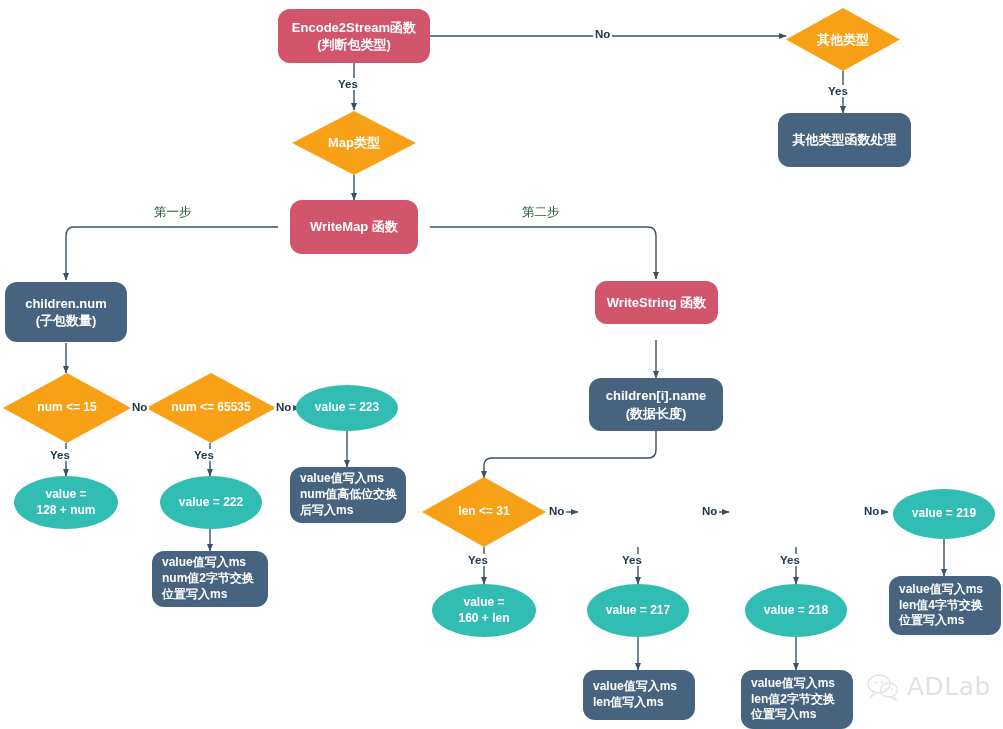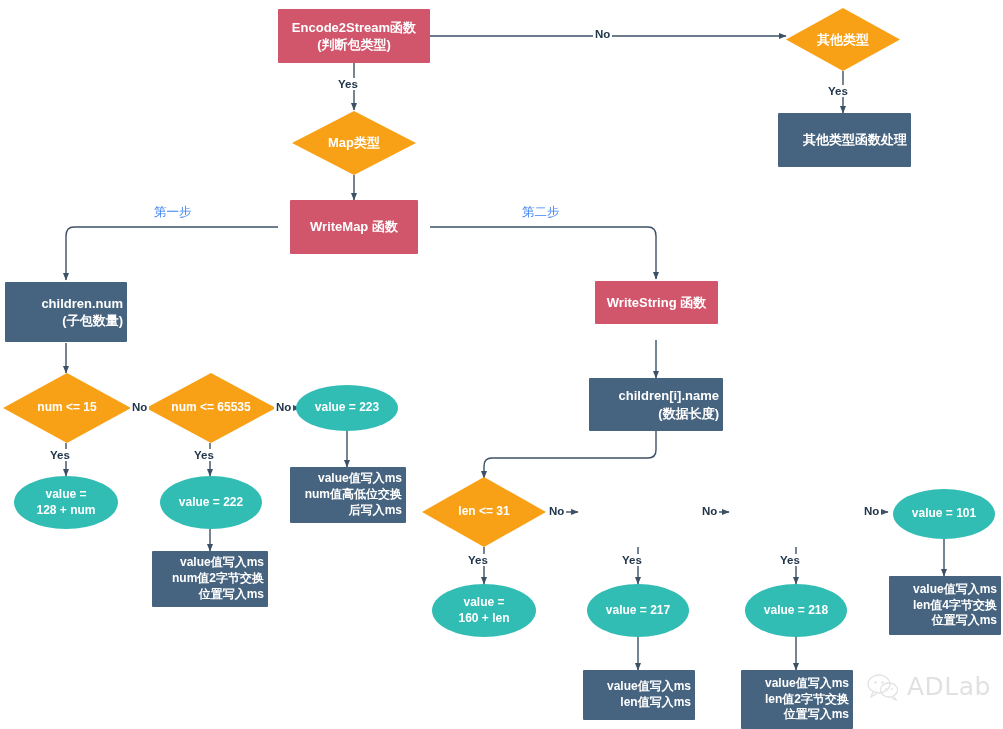--- a/index.html
+++ b/index.html
@@ -30,23 +30,23 @@
     color:#ffffff;
     line-height:1.32;
     z-index:3;
   }
   .node .lines{ width:100%; padding:0 4px; }
   .node .l1{ font-weight:bold; }
   .node .l2{ font-weight:bold; }
   .node .l3{ font-weight:bold; }
 
   
-  .rect{ border-radius:1px; }
+  .rect{ border-radius:12px; }
   .rect.pink{ background:#d1556b; }
-  .rect.slate{ background:#46637f;text-align:right; }
+  .rect.slate{ background:#46637f; }
 
   
   .diamond{ background:transparent; }
   .diamond .dshape{
     position:absolute;
     left:0;top:0;width:100%;height:100%;
     background:#f8a117;
     clip-path:polygon(50% 0,100% 50%,50% 100%,0 50%);
     z-index:0;
   }
@@ -64,21 +64,21 @@
     font-weight:bold;
     color:#22364b;
     background:#ffffff;
     padding:0 2px;
     white-space:nowrap;
     z-index:4;
   }
   .edge-label.cn{
     font-weight:normal;
     font-size:12.5px;
-    color:#3b82f6;
+    color:#14532d;
   }
   .left-align{ text-align:left; }
   .left-align .lines{ padding-left:10px; }
 
   #watermark{
     position:absolute;
     right:12px;
     bottom:28px;
     display:flex;
     align-items:flex-end;
@@ -263,21 +263,21 @@
     <div class="dshape"></div>
     <div class="lines">
       <div class="l1">len &lt;= 31</div>
     </div>
   </div>
 
 
 
   <div class="node ellipse font12" style="left:893px;top:489px;width:102px;height:50px;">
     <div class="lines">
-      <div class="l1">value = 101</div>
+      <div class="l1">value = 219</div>
     </div>
   </div>
 
   <div class="node ellipse font12" style="left:432px;top:584px;width:104px;height:53px;">
     <div class="lines">
       <div class="l1">value =</div>
       <div class="l2">160 + len</div>
     </div>
   </div>
 

